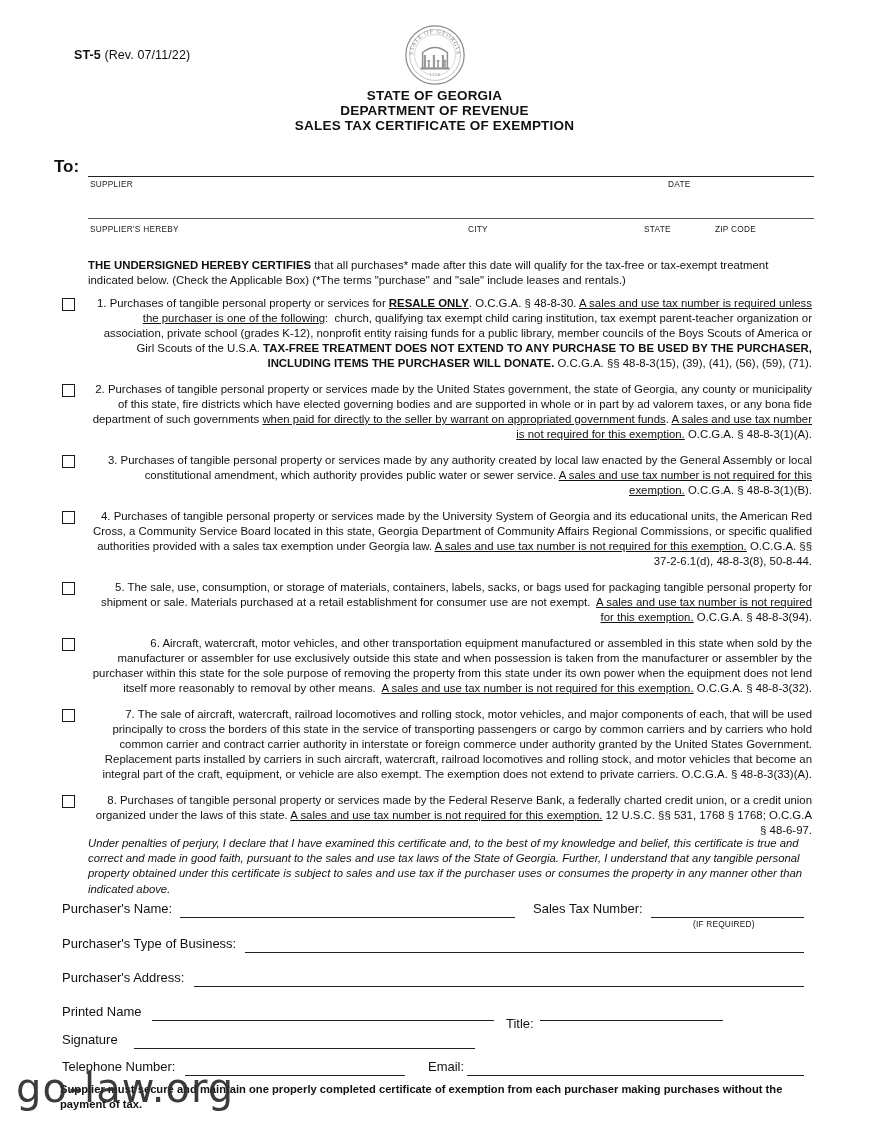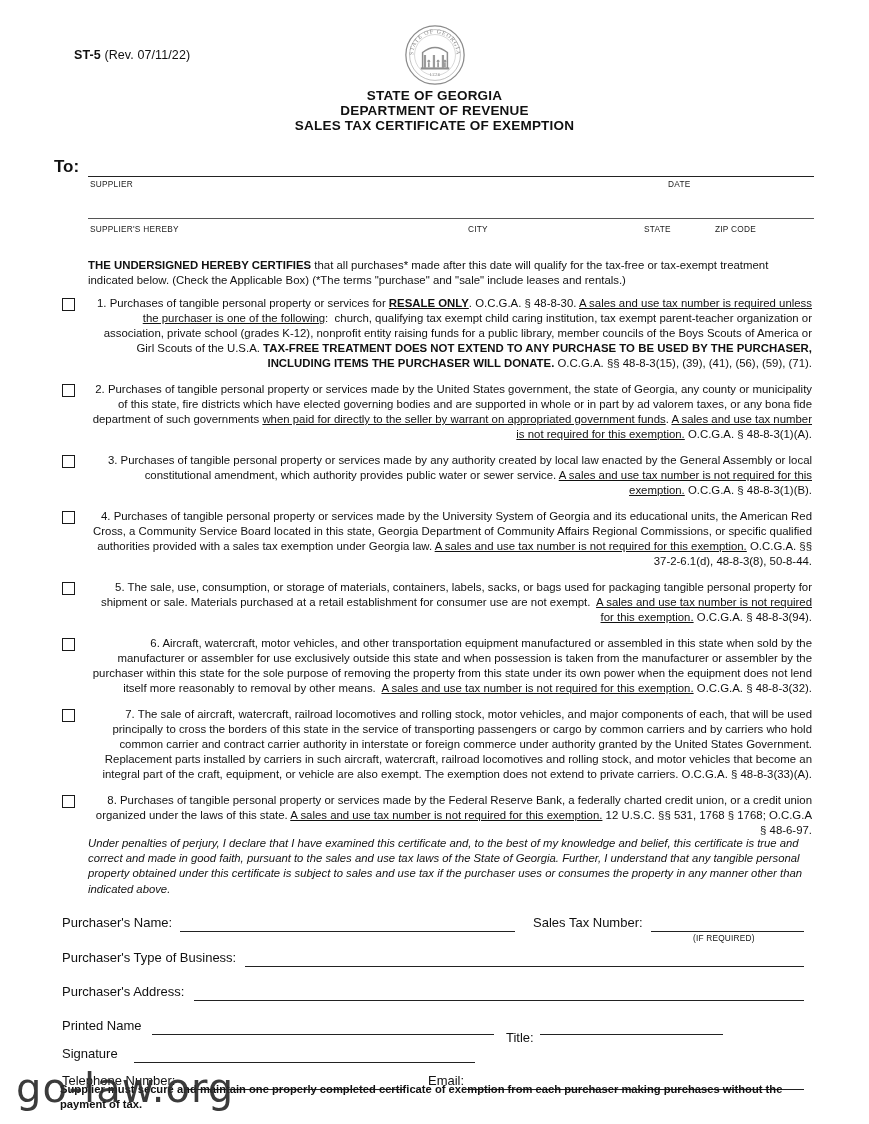--- a/index.html
+++ b/index.html
@@ -131,21 +131,20 @@
     font-style: italic;
   }
 
   
   .fields {
     position: absolute;
     left: 0;
     top: 898px;
     width: 771px;
     height: 175px;
-    margin-top: 14px;
   }
   .fld-label {
     position: absolute;
     font-size: 13px;
     line-height: 16px;
     white-space: nowrap;
   }
   .fld-note {
     position: absolute;
     font-size: 8.3px;

